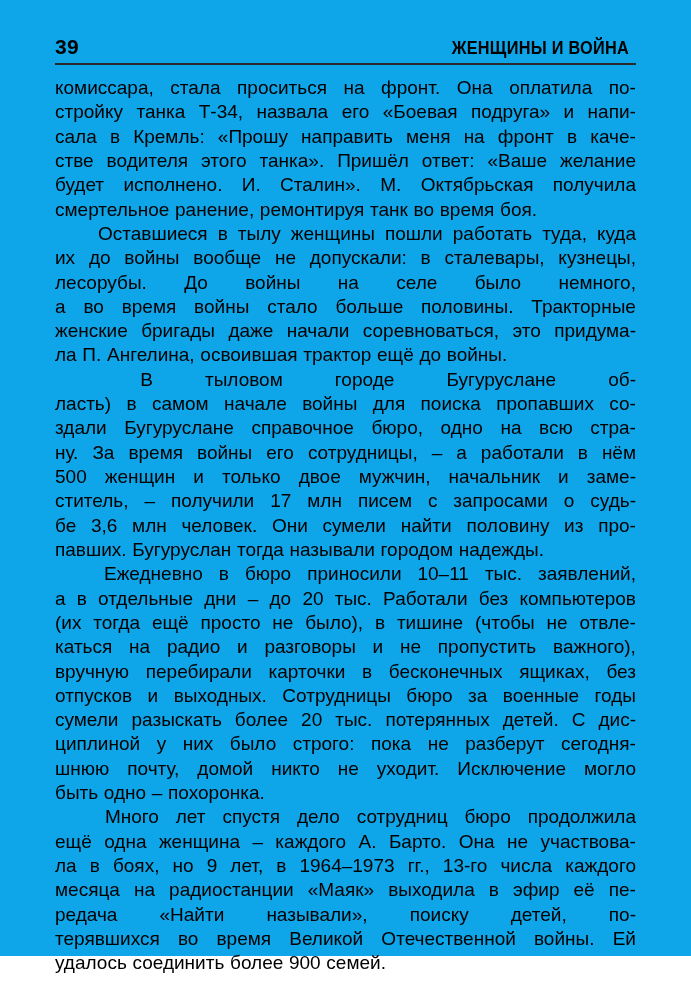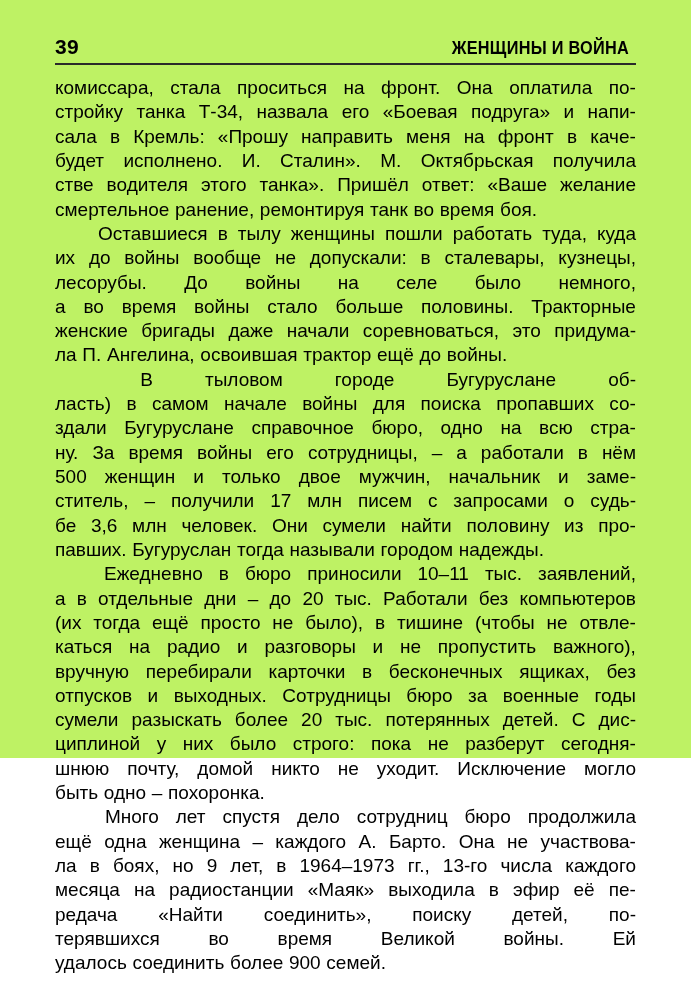--- a/index.html
+++ b/index.html
@@ -13,22 +13,22 @@
     height: 1000px;
     overflow: hidden;
     font-family: "Liberation Sans", "DejaVu Sans", sans-serif;
     color: #000000;
     -webkit-font-smoothing: antialiased;
   }
 
   .page {
     position: relative;
     width: 691px;
-    height: 758px;
-    background: #bef264;
+    height: 956px;
+    background: #0ea5e9;
     box-sizing: border-box;
   }
 
   
   .running-head {
     position: absolute;
     left: 55px;
     top: 36px;
     width: 581px;
     display: flex;
@@ -112,22 +112,22 @@
     <span class="folio">39</span>
     <span class="head-title">ЖЕНЩИНЫ И ВОЙНА</span>
   </div>
   <div class="head-rule"></div>
 
   <div class="textblock" id="textblock">
       <div class="para">
         <div class="line justify"><span class="w">комиссара,</span><span class="w">стала</span><span class="w">проситься</span><span class="w">на</span><span class="w">фронт.</span><span class="w">Она</span><span class="w">оплатила</span><span class="w">по-</span></div>
         <div class="line justify"><span class="w">стройку</span><span class="w">танка</span><span class="w">Т-34,</span><span class="w">назвала</span><span class="w">его</span><span class="w">«Боевая</span><span class="w">подруга»</span><span class="w">и</span><span class="w">напи-</span></div>
         <div class="line justify"><span class="w">сала</span><span class="w">в</span><span class="w">Кремль:</span><span class="w">«Прошу</span><span class="w">направить</span><span class="w">меня</span><span class="w">на</span><span class="w">фронт</span><span class="w">в</span><span class="w">каче-</span></div>
+        <div class="line justify"><span class="w">стве</span><span class="w">водителя</span><span class="w">этого</span><span class="w">танка».</span><span class="w">Пришёл</span><span class="w">ответ:</span><span class="w">«Ваше</span><span class="w">желание</span></div>
         <div class="line justify"><span class="w">будет</span><span class="w">исполнено.</span><span class="w">И.</span><span class="w">Сталин».</span><span class="w">М.</span><span class="w">Октябрьская</span><span class="w">получила</span></div>
-        <div class="line justify"><span class="w">стве</span><span class="w">водителя</span><span class="w">этого</span><span class="w">танка».</span><span class="w">Пришёл</span><span class="w">ответ:</span><span class="w">«Ваше</span><span class="w">желание</span></div>
         <div class="line last"><span class="w">смертельное</span><span class="w">ранение,</span><span class="w">ремонтируя</span><span class="w">танк</span><span class="w">во</span><span class="w">время</span><span class="w">боя.</span></div>
       </div>
       <div class="para">
         <div class="line justify"><span class="indent"></span><span class="w">Оставшиеся</span><span class="w">в</span><span class="w">тылу</span><span class="w">женщины</span><span class="w">пошли</span><span class="w">работать</span><span class="w">туда,</span><span class="w">куда</span></div>
         <div class="line justify"><span class="w">их</span><span class="w">до</span><span class="w">войны</span><span class="w">вообще</span><span class="w">не</span><span class="w">допускали:</span><span class="w">в</span><span class="w">сталевары,</span><span class="w">кузнецы,</span></div>
         <div class="line justify"><span class="w">лесорубы.</span><span class="w">До</span><span class="w">войны</span><span class="w">на</span><span class="w">селе</span><span class="w">было</span><span class="w">немного,</span></div>
         <div class="line justify"><span class="w">а</span><span class="w">во</span><span class="w">время</span><span class="w">войны</span><span class="w">стало</span><span class="w">больше</span><span class="w">половины.</span><span class="w">Тракторные</span></div>
         <div class="line justify"><span class="w">женские</span><span class="w">бригады</span><span class="w">даже</span><span class="w">начали</span><span class="w">соревноваться,</span><span class="w">это</span><span class="w">придума-</span></div>
         <div class="line last"><span class="w">ла</span><span class="w">П.</span><span class="w">Ангелина,</span><span class="w">освоившая</span><span class="w">трактор</span><span class="w">ещё</span><span class="w">до</span><span class="w">войны.</span></div>
       </div>
@@ -151,19 +151,19 @@
         <div class="line justify"><span class="w">сумели</span><span class="w">разыскать</span><span class="w">более</span><span class="w">20</span><span class="w">тыс.</span><span class="w">потерянных</span><span class="w">детей.</span><span class="w">С</span><span class="w">дис-</span></div>
         <div class="line justify"><span class="w">циплиной</span><span class="w">у</span><span class="w">них</span><span class="w">было</span><span class="w">строго:</span><span class="w">пока</span><span class="w">не</span><span class="w">разберут</span><span class="w">сегодня-</span></div>
         <div class="line justify"><span class="w">шнюю</span><span class="w">почту,</span><span class="w">домой</span><span class="w">никто</span><span class="w">не</span><span class="w">уходит.</span><span class="w">Исключение</span><span class="w">могло</span></div>
         <div class="line last"><span class="w">быть</span><span class="w">одно</span><span class="w">–</span><span class="w">похоронка.</span></div>
       </div>
       <div class="para">
         <div class="line justify"><span class="indent"></span><span class="w">Много</span><span class="w">лет</span><span class="w">спустя</span><span class="w">дело</span><span class="w">сотрудниц</span><span class="w">бюро</span><span class="w">продолжила</span></div>
         <div class="line justify"><span class="w">ещё</span><span class="w">одна</span><span class="w">женщина</span><span class="w">–</span><span class="w">каждого</span><span class="w">А.</span><span class="w">Барто.</span><span class="w">Она</span><span class="w">не</span><span class="w">участвова-</span></div>
         <div class="line justify"><span class="w">ла</span><span class="w">в</span><span class="w">боях,</span><span class="w">но</span><span class="w">9</span><span class="w">лет,</span><span class="w">в</span><span class="w">1964–1973</span><span class="w">гг.,</span><span class="w">13-го</span><span class="w">числа</span><span class="w">каждого</span></div>
         <div class="line justify"><span class="w">месяца</span><span class="w">на</span><span class="w">радиостанции</span><span class="w">«Маяк»</span><span class="w">выходила</span><span class="w">в</span><span class="w">эфир</span><span class="w">её</span><span class="w">пе-</span></div>
-        <div class="line justify"><span class="w">редача</span><span class="w">«Найти</span><span class="w">соединить»,</span><span class="w">поиску</span><span class="w">детей,</span><span class="w">по-</span></div>
-        <div class="line justify"><span class="w">терявшихся</span><span class="w">во</span><span class="w">время</span><span class="w">Великой</span><span class="w">войны.</span><span class="w">Ей</span></div>
+        <div class="line justify"><span class="w">редача</span><span class="w">«Найти</span><span class="w">называли»,</span><span class="w">поиску</span><span class="w">детей,</span><span class="w">по-</span></div>
+        <div class="line justify"><span class="w">терявшихся</span><span class="w">во</span><span class="w">время</span><span class="w">Великой</span><span class="w">Отечественной</span><span class="w">войны.</span><span class="w">Ей</span></div>
         <div class="line last"><span class="w">удалось</span><span class="w">соединить</span><span class="w">более</span><span class="w">900</span><span class="w">семей.</span></div>
       </div>
     </div>
 
 </div>
 
 </body></html>

